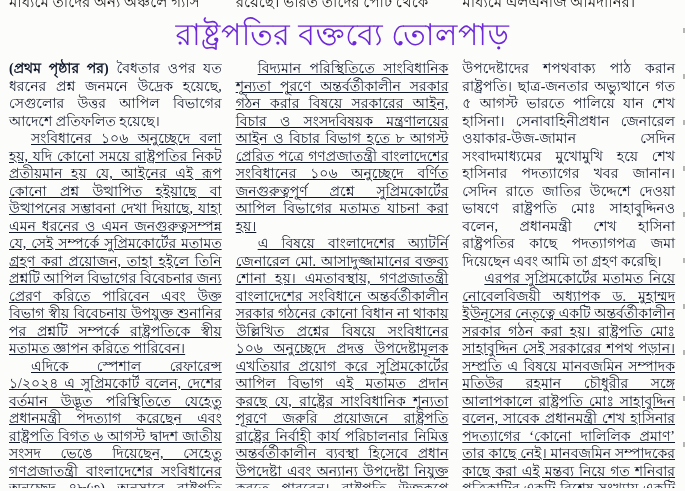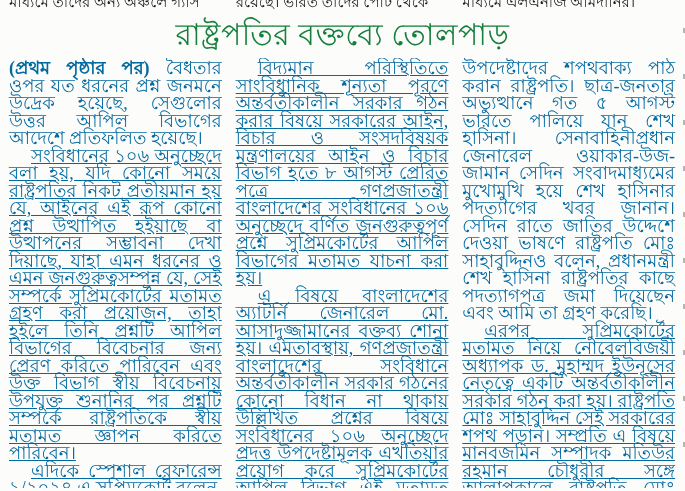--- a/index.html
+++ b/index.html
@@ -19,33 +19,33 @@
     display:flex;gap:14px;
   }
   .cut-col{
     flex:1 1 0;font-size:15px;line-height:21px;white-space:nowrap;
     text-align:justify;
   }
   
   .headline{
     margin:4px 0 5px 0;padding:0;
     text-align:center;font-size:30px;line-height:36px;
-    font-weight:500;letter-spacing:0.5px;color:#15803d;
+    font-weight:500;letter-spacing:0.5px;color:#6d28d9;
   }
   
   .body{
     display:flex;gap:14px;
     padding:2px 10px 0 9px;
     height:428px;overflow:hidden;
   }
   .col{
     flex:1 1 0;min-width:0;
-    font-size:18px;line-height:17.5px;
+    font-size:14px;line-height:17.5px;
     text-align:justify;text-justify:inter-word;
-    color:#0369a1;
+    color:#0f172a;
   }
   .para{margin:0;padding:0;}
   .para.indent{text-indent:22px;text-decoration:underline;}
   .lead-in{font-weight:bold;}
   
   .right-dashes{
     position:absolute;top:28px;bottom:24px;right:0;width:2px;
     background:repeating-linear-gradient(
       to bottom,#8f8f8f 0px,#8f8f8f 5px,transparent 5px,transparent 46px);
     opacity:.65;

